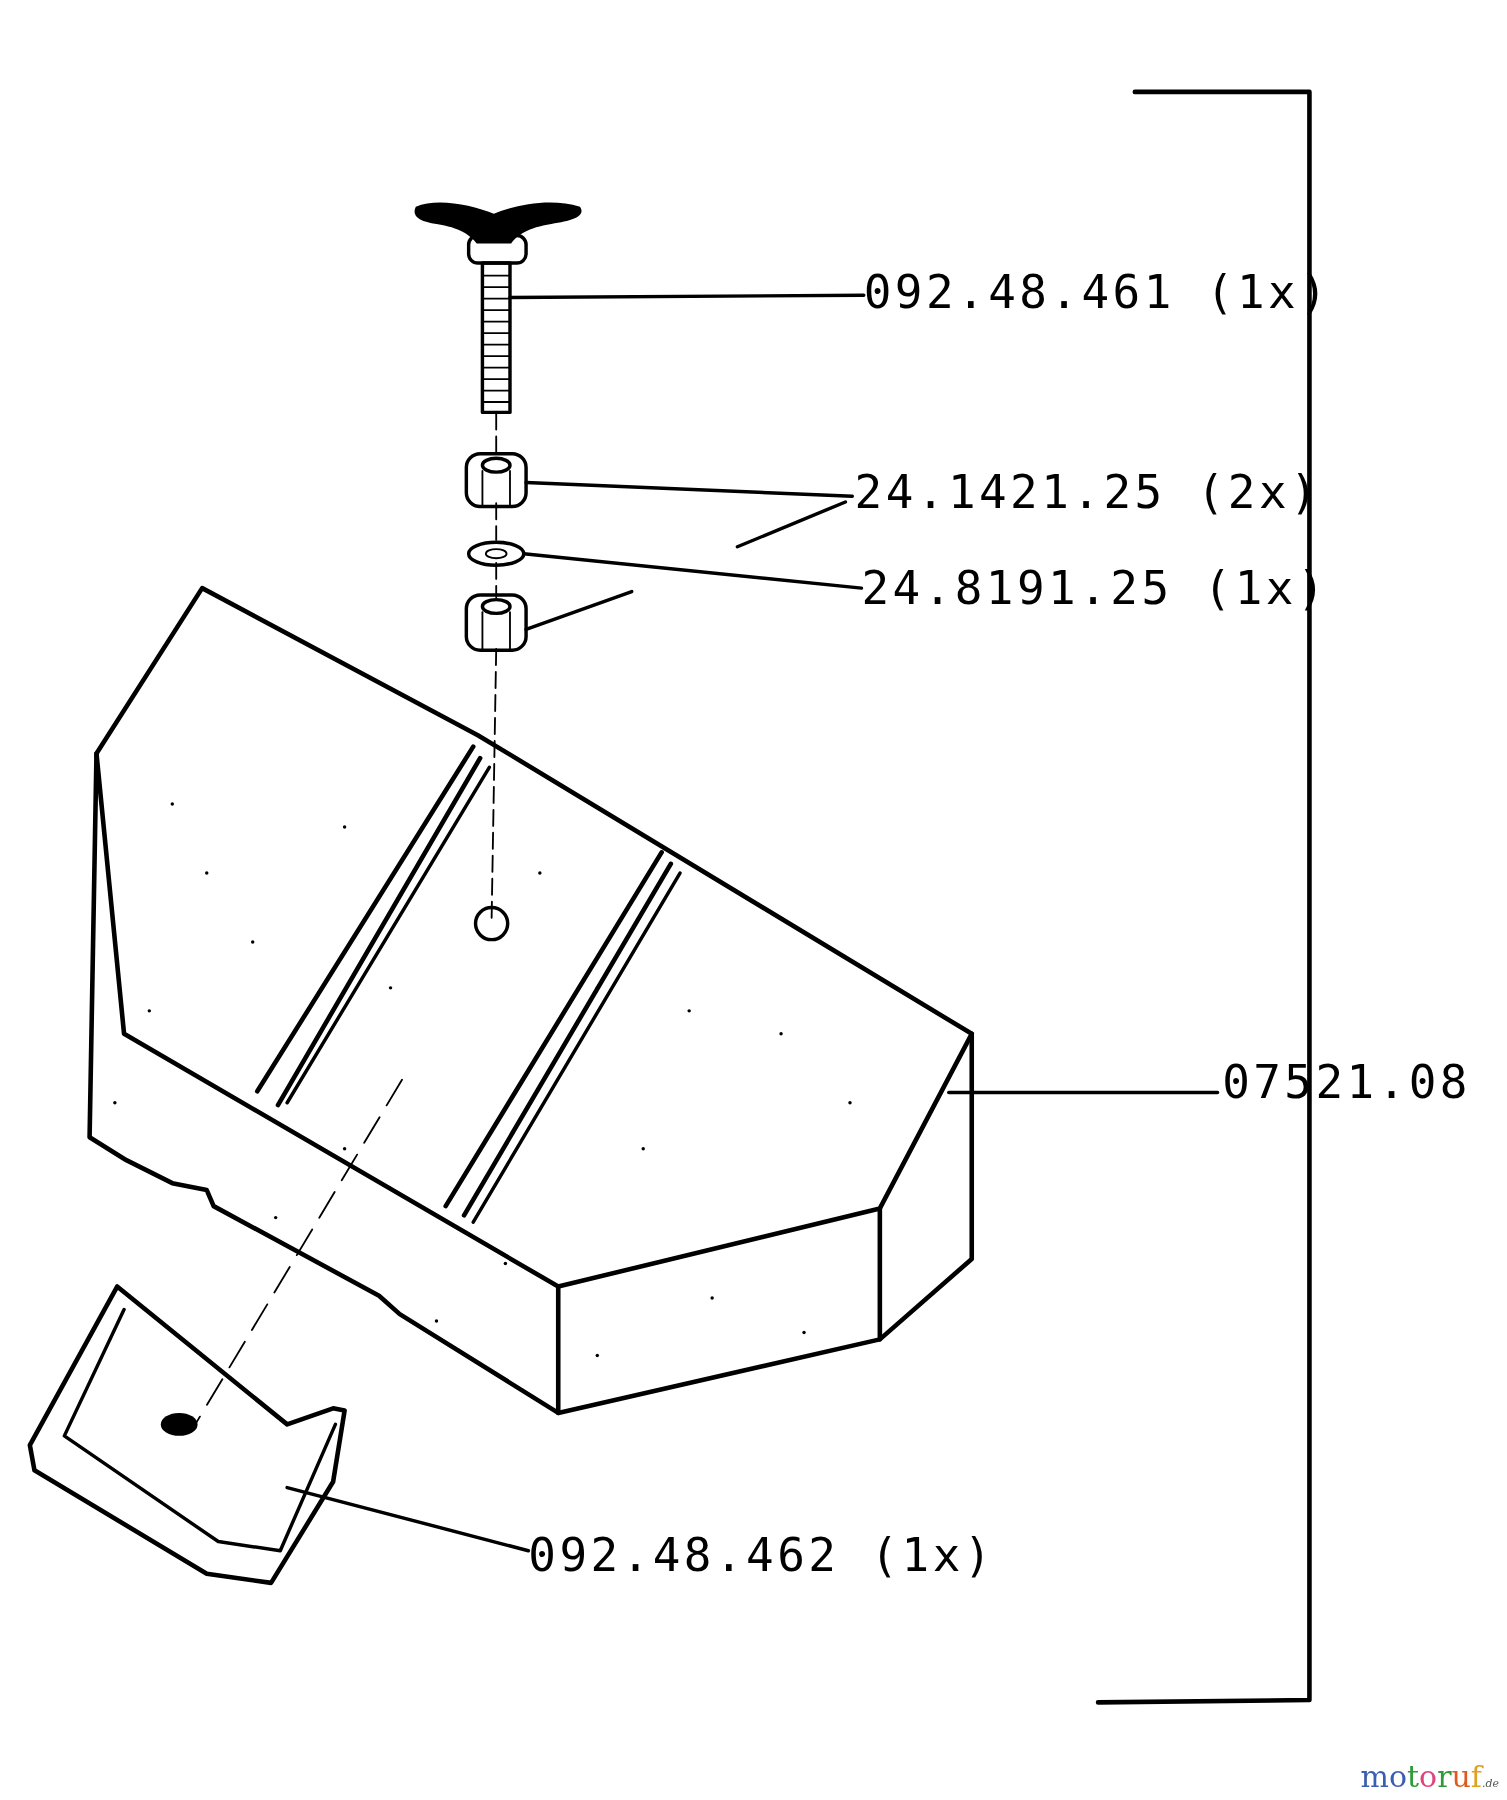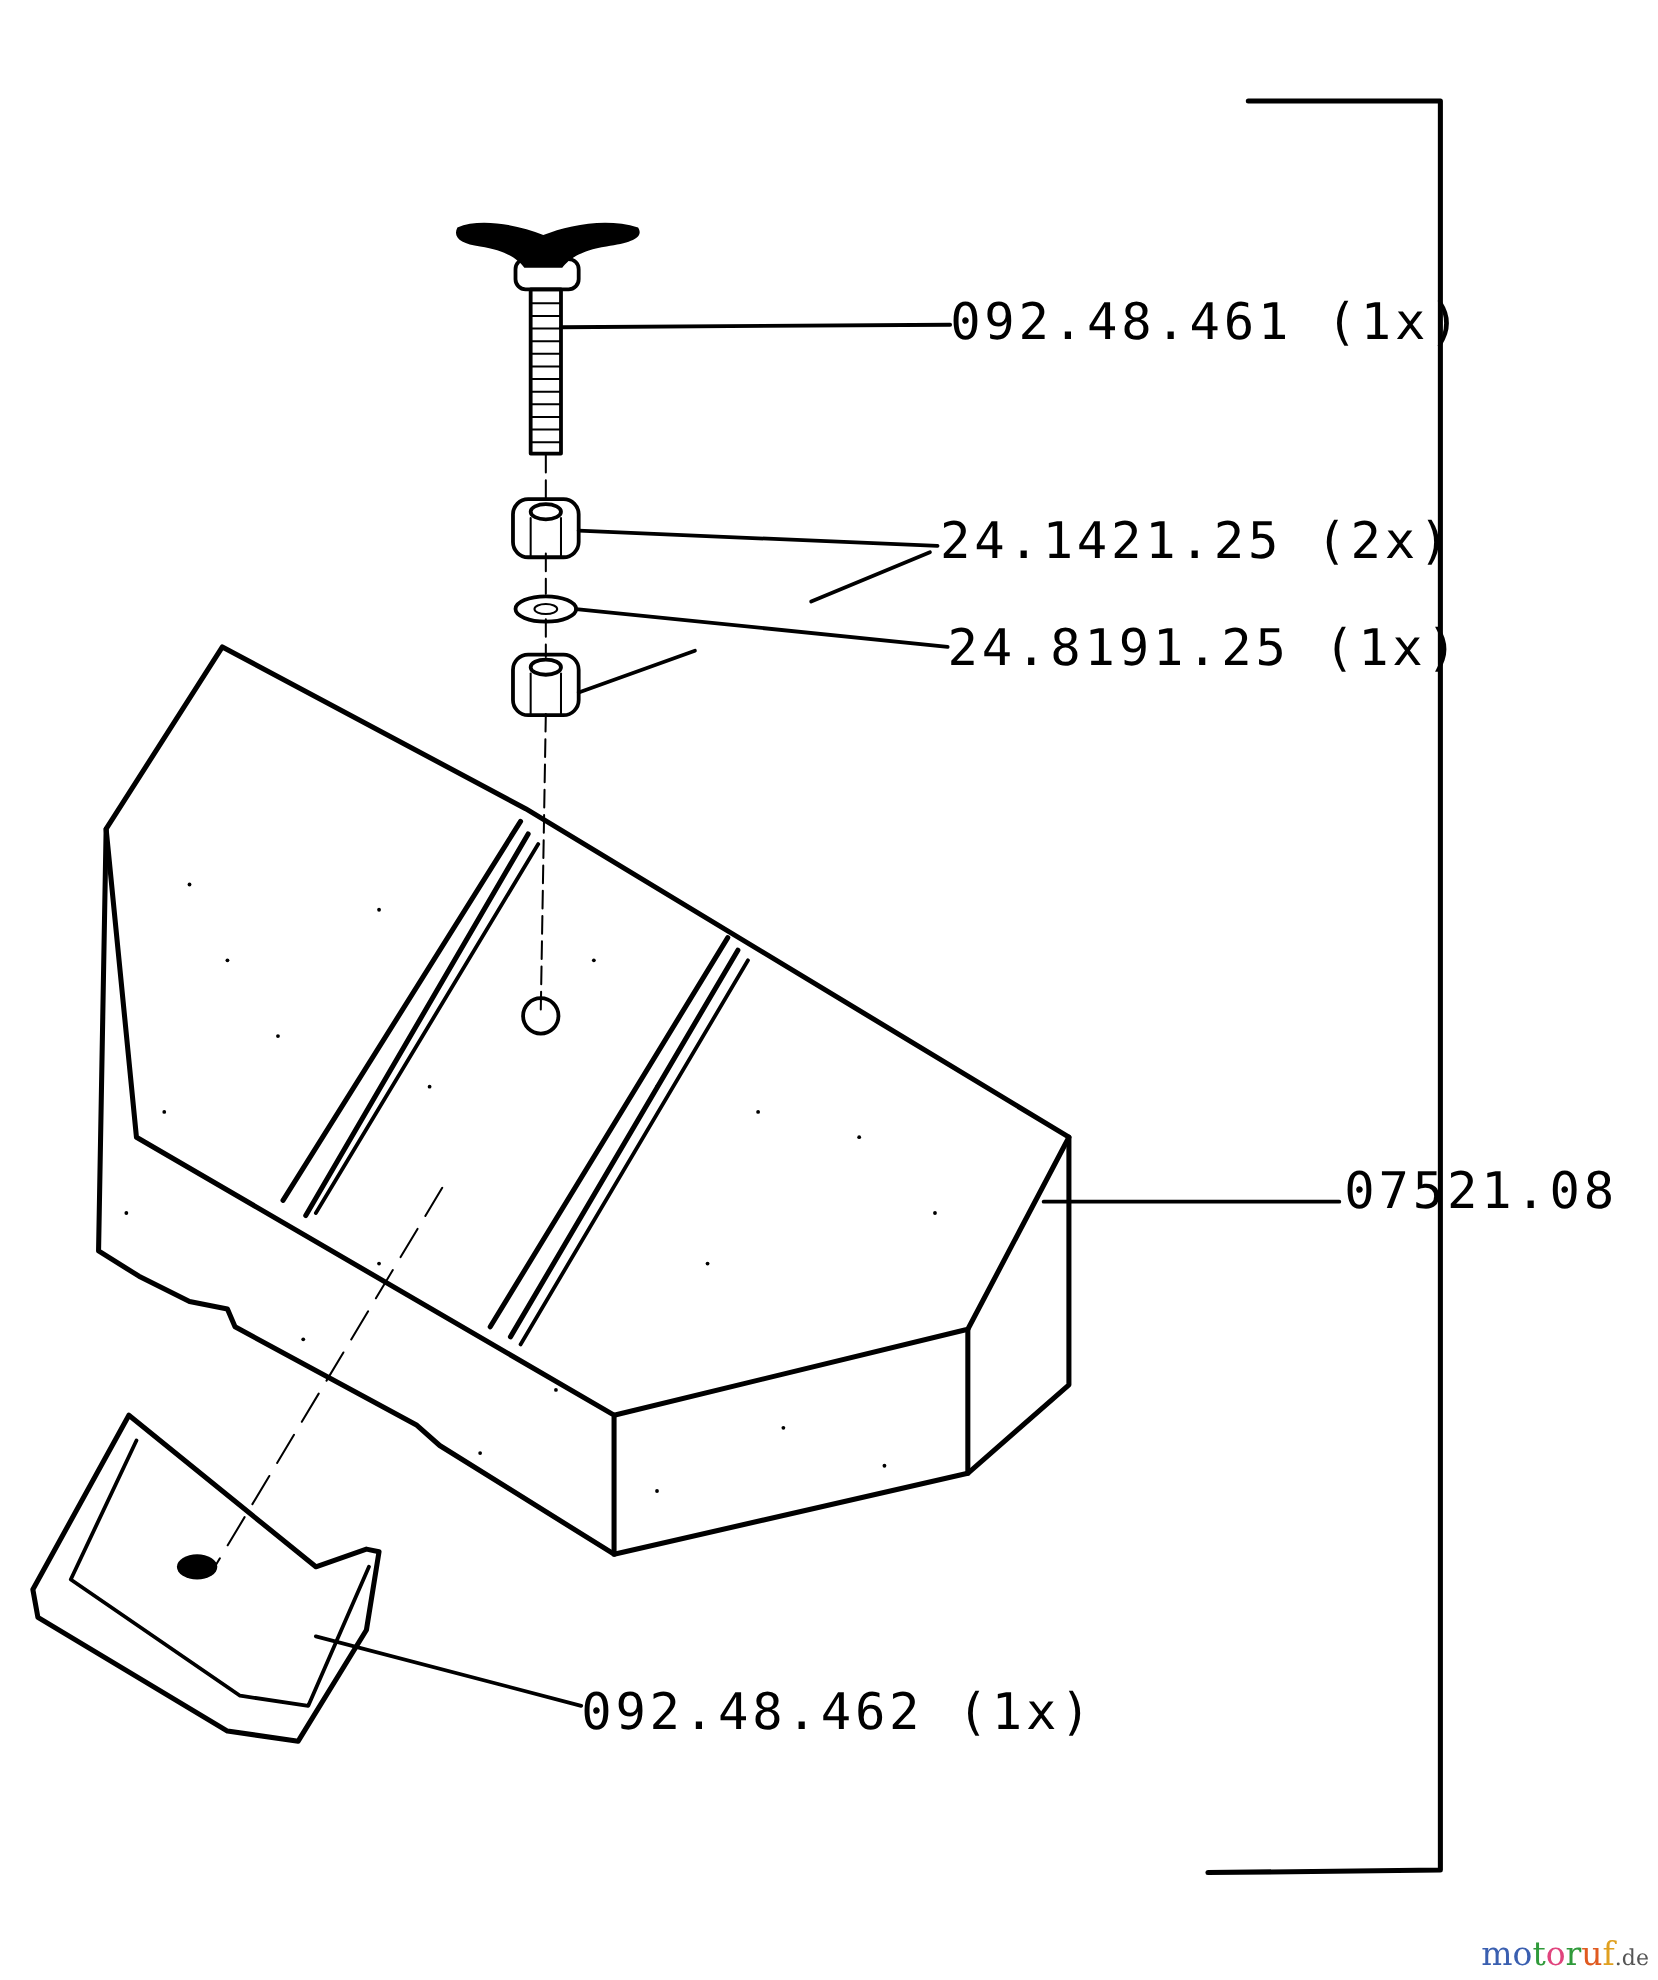--- a/index.html
+++ b/index.html
@@ -5,21 +5,21 @@
   html, body { margin: 0; padding: 0; background: #ffffff; }
   body { width: 1507px; height: 1800px; position: relative; overflow: hidden; }
   #diagram { position: absolute; left: 0; top: 0; width: 1507px; height: 1800px; }
   .lbl { font-family: "DejaVu Sans Mono", "Liberation Mono", monospace; font-size: 40px; fill: #000; letter-spacing: 3px; }
   .ln { stroke: #000; fill: none; stroke-linecap: round; stroke-linejoin: round; }
   .thick { stroke-width: 4; }
   .med { stroke-width: 3; }
   .thin { stroke-width: 1.6; }
   .dot { fill: #000; }
   #watermark { position: absolute; right: 8px; bottom: 6px; font-family: "DejaVu Serif", "Liberation Serif", serif; font-size: 30px; }
-  #watermark .d { font-size: 20px; color: #555; }
+  #watermark .d { font-size: 11px; color: #555; font-style: italic; }
 </style>
 </head>
 <body>
 
 <svg id="diagram" viewBox="0 0 1312 1567" preserveAspectRatio="none" xmlns="http://www.w3.org/2000/svg">
 
   <g>
     <path class="ln thick" d="M988 80 L1140 80 L1140 1480 L956 1482"></path>
   </g>
 

